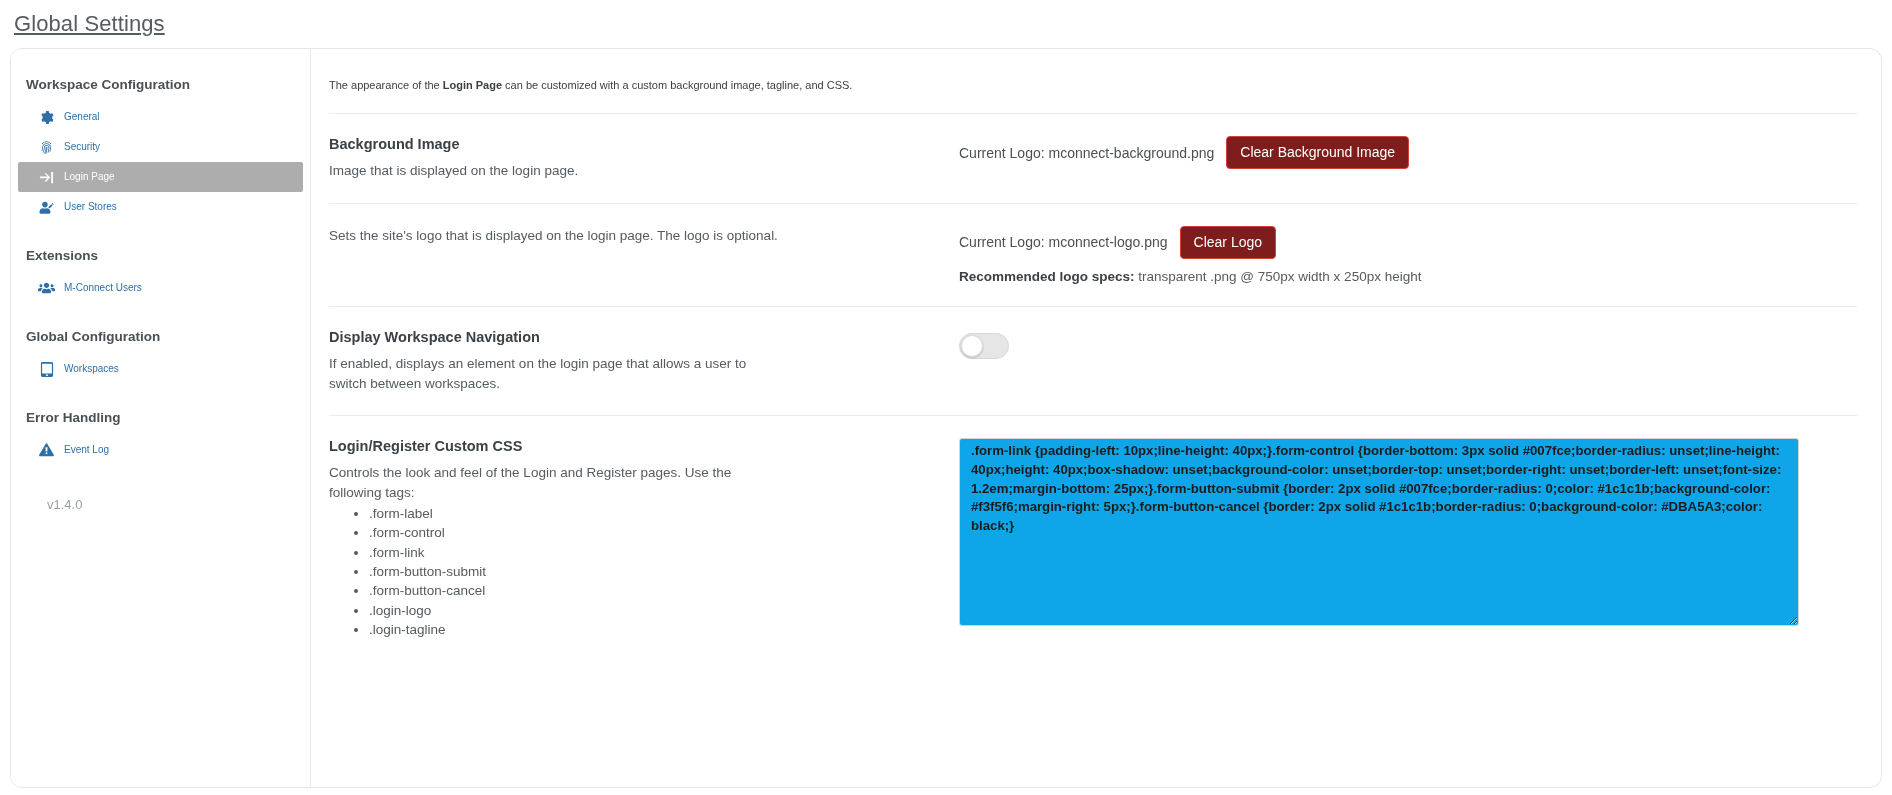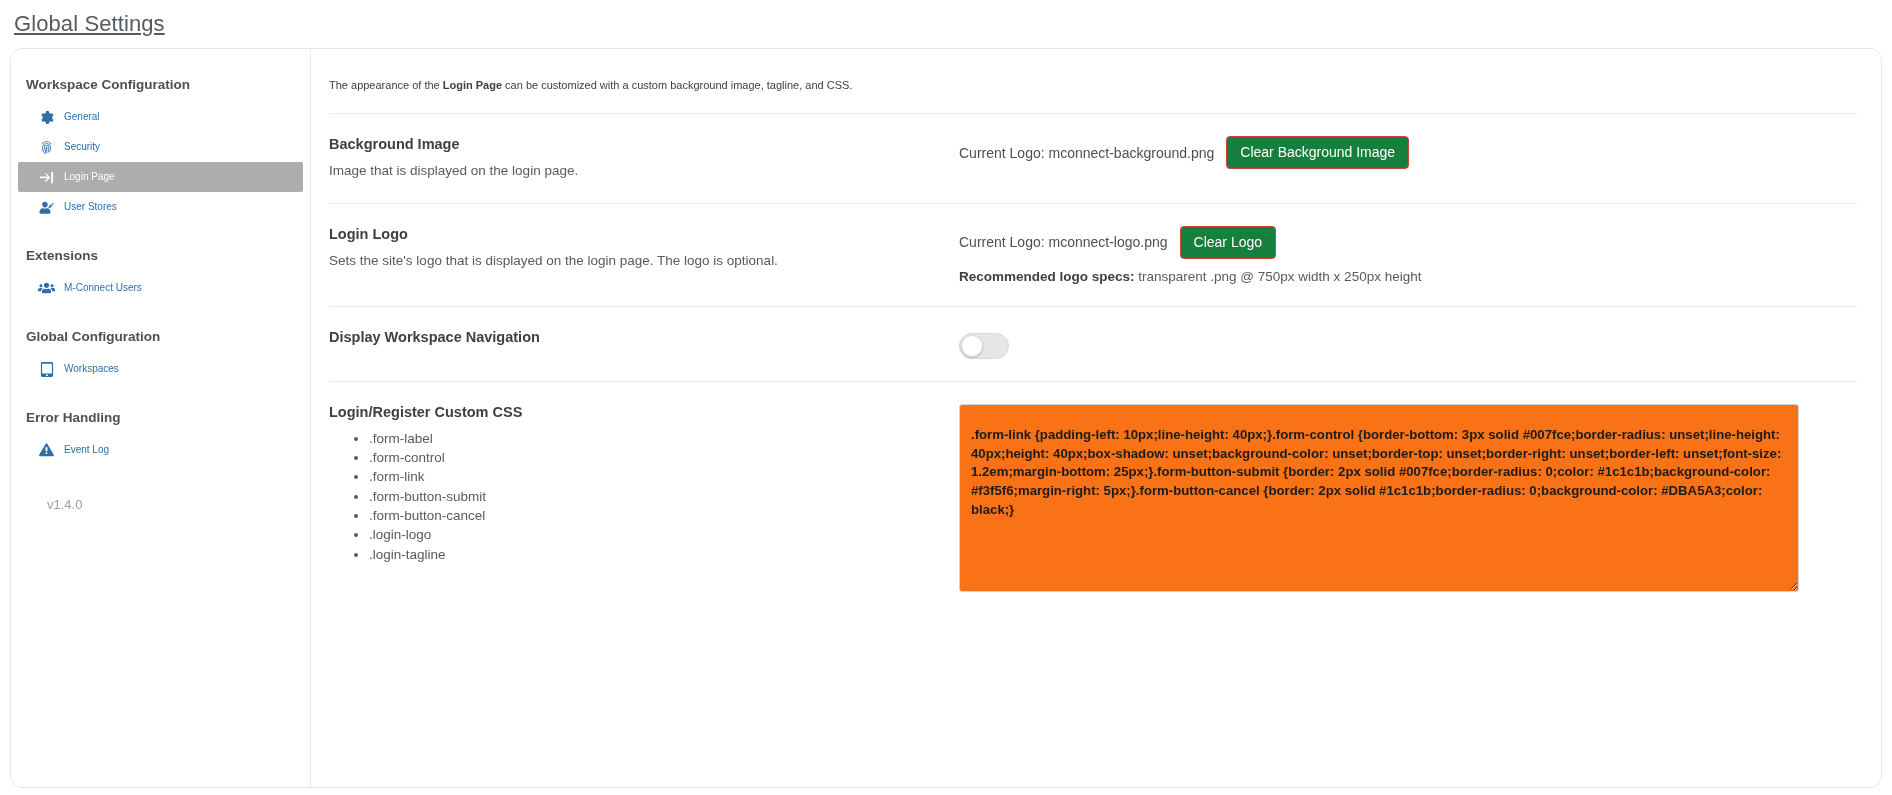--- a/index.html
+++ b/index.html
@@ -138,21 +138,21 @@
     gap: 10px;
   }
   .current-line {
     display: flex;
     align-items: center;
     gap: 12px;
     font-size: 14px;
     color: #4b5055;
   }
   .btn-danger {
-    background: #15803d;
+    background: #7f1d1d;
     border: 1px solid #d43f3a;
     color: #ffffff;
     font-size: 14px;
     font-family: "Liberation Sans", sans-serif;
     padding: 8px 13px;
     border-radius: 4px;
     cursor: pointer;
     line-height: 1.1;
     white-space: nowrap;
   }
@@ -176,24 +176,24 @@
     top: 1px; left: 1px;
     width: 22px; height: 22px;
     border-radius: 50%;
     background: #ffffff;
     border: 1px solid #dcdcdc;
     box-shadow: 0 1px 2px rgba(0,0,0,0.18);
   }
   .css-box {
     width: 840px;
     height: 188px;
-    background: #f97316;
+    background: #0ea5e9;
     border: 1px solid #d3d3d3;
     border-radius: 3px;
-    padding: 21px 11px;
+    padding: 3px 11px;
     font-family: "Liberation Sans", sans-serif;
     font-size: 13.2px;
     font-weight: bold;
     color: #1c1c1b;
     line-height: 1.42;
     overflow: hidden;
     resize: both;
     white-space: pre-wrap;
     word-break: break-word;
   }
@@ -300,46 +300,47 @@
       <div class="setting-right">
         <div class="current-line">
           <span>Current Logo: mconnect-background.png</span>
           <button class="btn-danger">Clear Background Image</button>
         </div>
       </div>
     </div>
 
     <div class="setting-row">
       <div class="setting-left">
-        <div class="setting-title">Login Logo</div>
         <div class="setting-desc">Sets the site's logo that is displayed on the login page. The logo is optional.</div>
       </div>
       <div class="setting-right">
         <div class="current-line">
           <span>Current Logo: mconnect-logo.png</span>
           <button class="btn-danger">Clear Logo</button>
         </div>
         <div class="specs"><b>Recommended logo specs:</b><span> transparent .png @ 750px width x 250px height</span></div>
       </div>
     </div>
 
     <div class="setting-row">
       <div class="setting-left">
         <div class="setting-title">Display Workspace Navigation</div>
+        <div class="setting-desc">If enabled, displays an element on the login page that allows a user to switch between workspaces.</div>
       </div>
       <div class="setting-right">
         <div class="toggle">
           <div class="knob"></div>
         </div>
       </div>
     </div>
 
     <div class="setting-row last">
       <div class="setting-left">
         <div class="setting-title">Login/Register Custom CSS</div>
+        <div class="setting-desc">Controls the look and feel of the Login and Register pages. Use the following tags:</div>
         <ul class="tag-list">
           <li>.form-label</li>
           <li>.form-control</li>
           <li>.form-link</li>
           <li>.form-button-submit</li>
           <li>.form-button-cancel</li>
           <li>.login-logo</li>
           <li>.login-tagline</li>
         </ul>
       </div>

